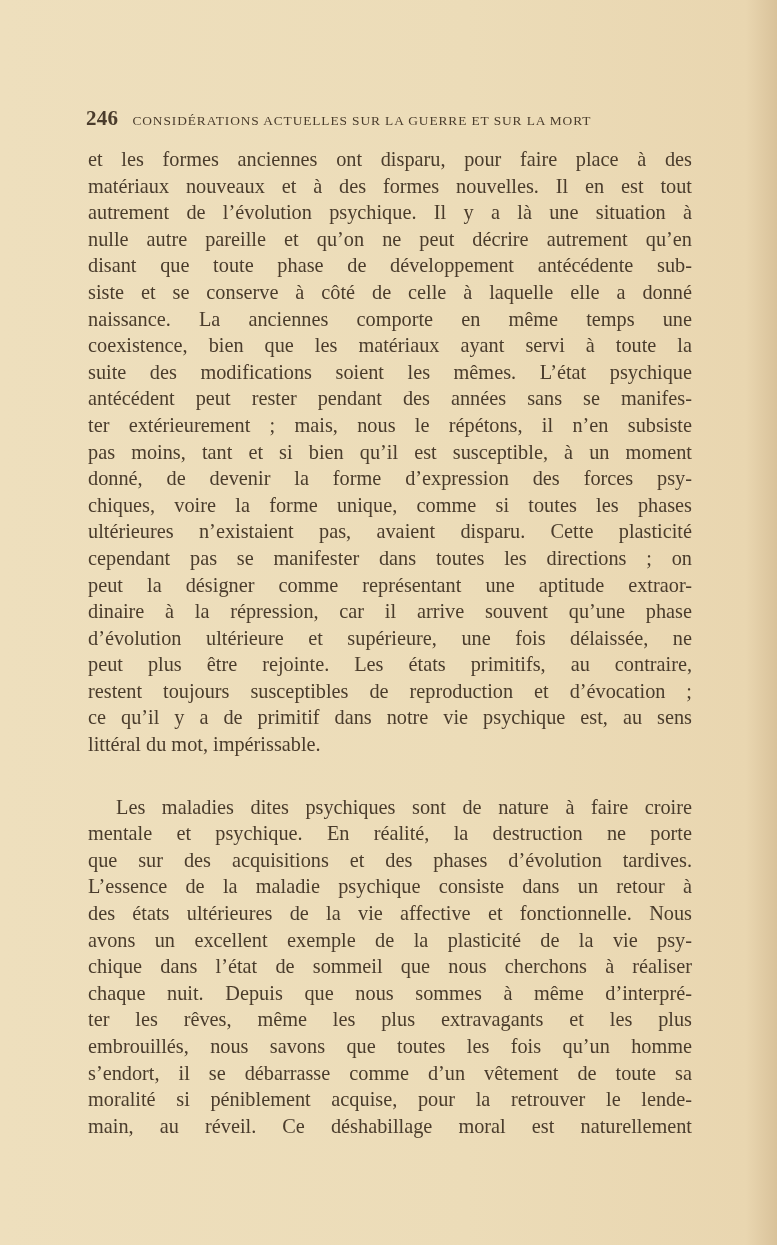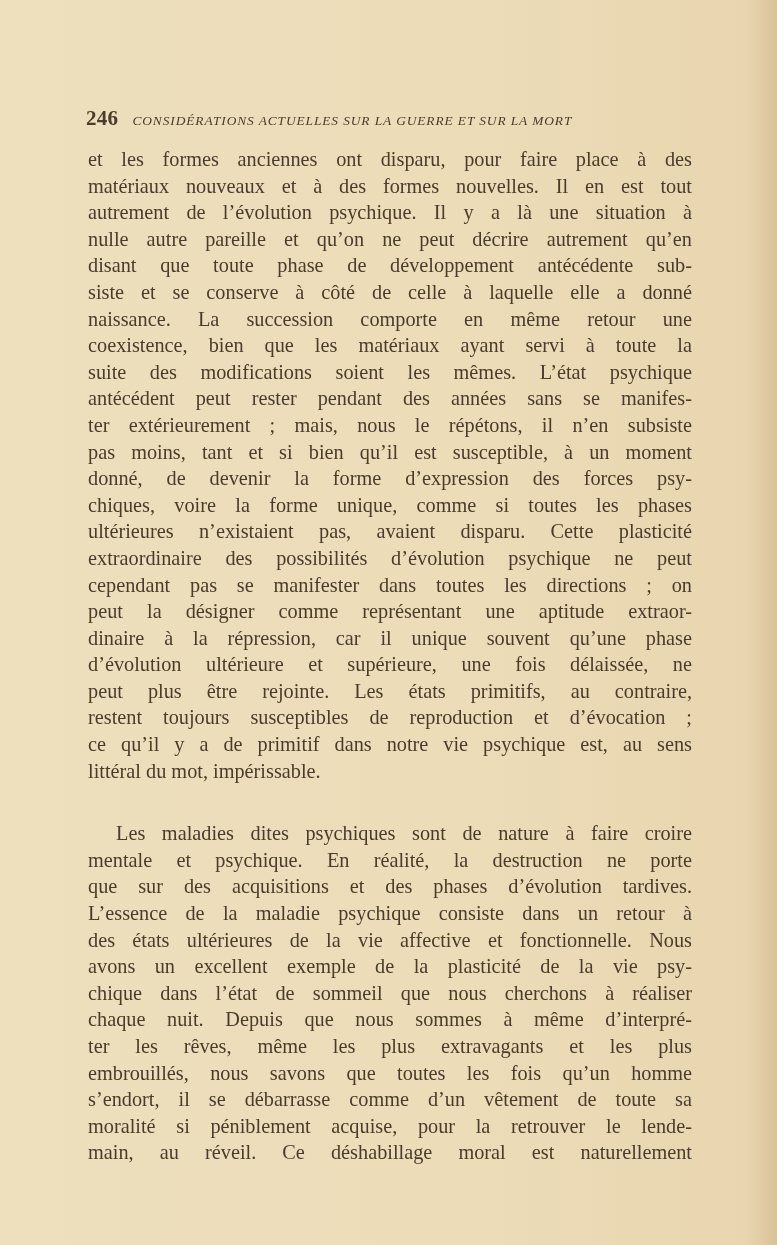--- a/index.html
+++ b/index.html
@@ -14,21 +14,21 @@
     position: absolute; left: 0; top: 0; width: 777px; height: 1245px;
     background: linear-gradient(90deg, #eedfbd 0%, #ecdcb8 60%, #e9d6b0 96%, #d9c29a 100%);
   }
   .running-head {
     position: absolute; left: 86px; top: 106px; width: 606px;
     font-family: "Liberation Serif", serif;
     font-size: 15px; letter-spacing: 0.3px;
     white-space: nowrap;
   }
   .running-head .folio { font-size: 21px; font-weight: bold; margin-right: 10px; }
-  .running-head .title { font-size: 13.4px; letter-spacing: 0.9px; font-style: italic; }
+  .running-head .title { font-size: 13.4px; letter-spacing: 0.9px; }
   .body-text {
     position: absolute; left: 88px; top: 146px; width: 604px;
     font-family: "Liberation Serif", serif;
     font-size: 20.3px;
   }
   .line {
     height: 26.6px; line-height: 26.6px;
     white-space: nowrap;
     text-align: justify; text-align-last: justify;
   }
@@ -44,33 +44,32 @@
     <span class="title">CONSIDÉRATIONS ACTUELLES SUR LA GUERRE ET SUR LA MORT</span>
   </div>
 
   <div class="body-text">
     <div class="line">et les formes anciennes ont disparu, pour faire place à des</div>
     <div class="line">matériaux nouveaux et à des formes nouvelles. Il en est tout</div>
     <div class="line">autrement de l’évolution psychique. Il y a là une situation à</div>
     <div class="line">nulle autre pareille et qu’on ne peut décrire autrement qu’en</div>
     <div class="line">disant que toute phase de développement antécédente sub-</div>
     <div class="line">siste et se conserve à côté de celle à laquelle elle a donné</div>
-    <div class="line">naissance. La succession comporte en même retour une</div>
+    <div class="line">naissance. La anciennes comporte en même temps une</div>
     <div class="line">coexistence, bien que les matériaux ayant servi à toute la</div>
     <div class="line">suite des modifications soient les mêmes. L’état psychique</div>
     <div class="line">antécédent peut rester pendant des années sans se manifes-</div>
     <div class="line">ter extérieurement ; mais, nous le répétons, il n’en subsiste</div>
     <div class="line">pas moins, tant et si bien qu’il est susceptible, à un moment</div>
     <div class="line">donné, de devenir la forme d’expression des forces psy-</div>
     <div class="line">chiques, voire la forme unique, comme si toutes les phases</div>
     <div class="line">ultérieures n’existaient pas, avaient disparu. Cette plasticité</div>
-    <div class="line">extraordinaire des possibilités d’évolution psychique ne peut</div>
     <div class="line">cependant pas se manifester dans toutes les directions ; on</div>
     <div class="line">peut la désigner comme représentant une aptitude extraor-</div>
-    <div class="line">dinaire à la répression, car il unique souvent qu’une phase</div>
+    <div class="line">dinaire à la répression, car il arrive souvent qu’une phase</div>
     <div class="line">d’évolution ultérieure et supérieure, une fois délaissée, ne</div>
     <div class="line">peut plus être rejointe. Les états primitifs, au contraire,</div>
     <div class="line">restent toujours susceptibles de reproduction et d’évocation ;</div>
     <div class="line">ce qu’il y a de primitif dans notre vie psychique est, au sens</div>
     <div class="line last">littéral du mot, impérissable.</div>
     <div class="line indent">Les maladies dites psychiques sont de nature à faire croire</div>
     <div class="line">mentale et psychique. En réalité, la destruction ne porte</div>
     <div class="line">que sur des acquisitions et des phases d’évolution tardives.</div>
     <div class="line">L’essence de la maladie psychique consiste dans un retour à</div>
     <div class="line">des états ultérieures de la vie affective et fonctionnelle. Nous</div>

